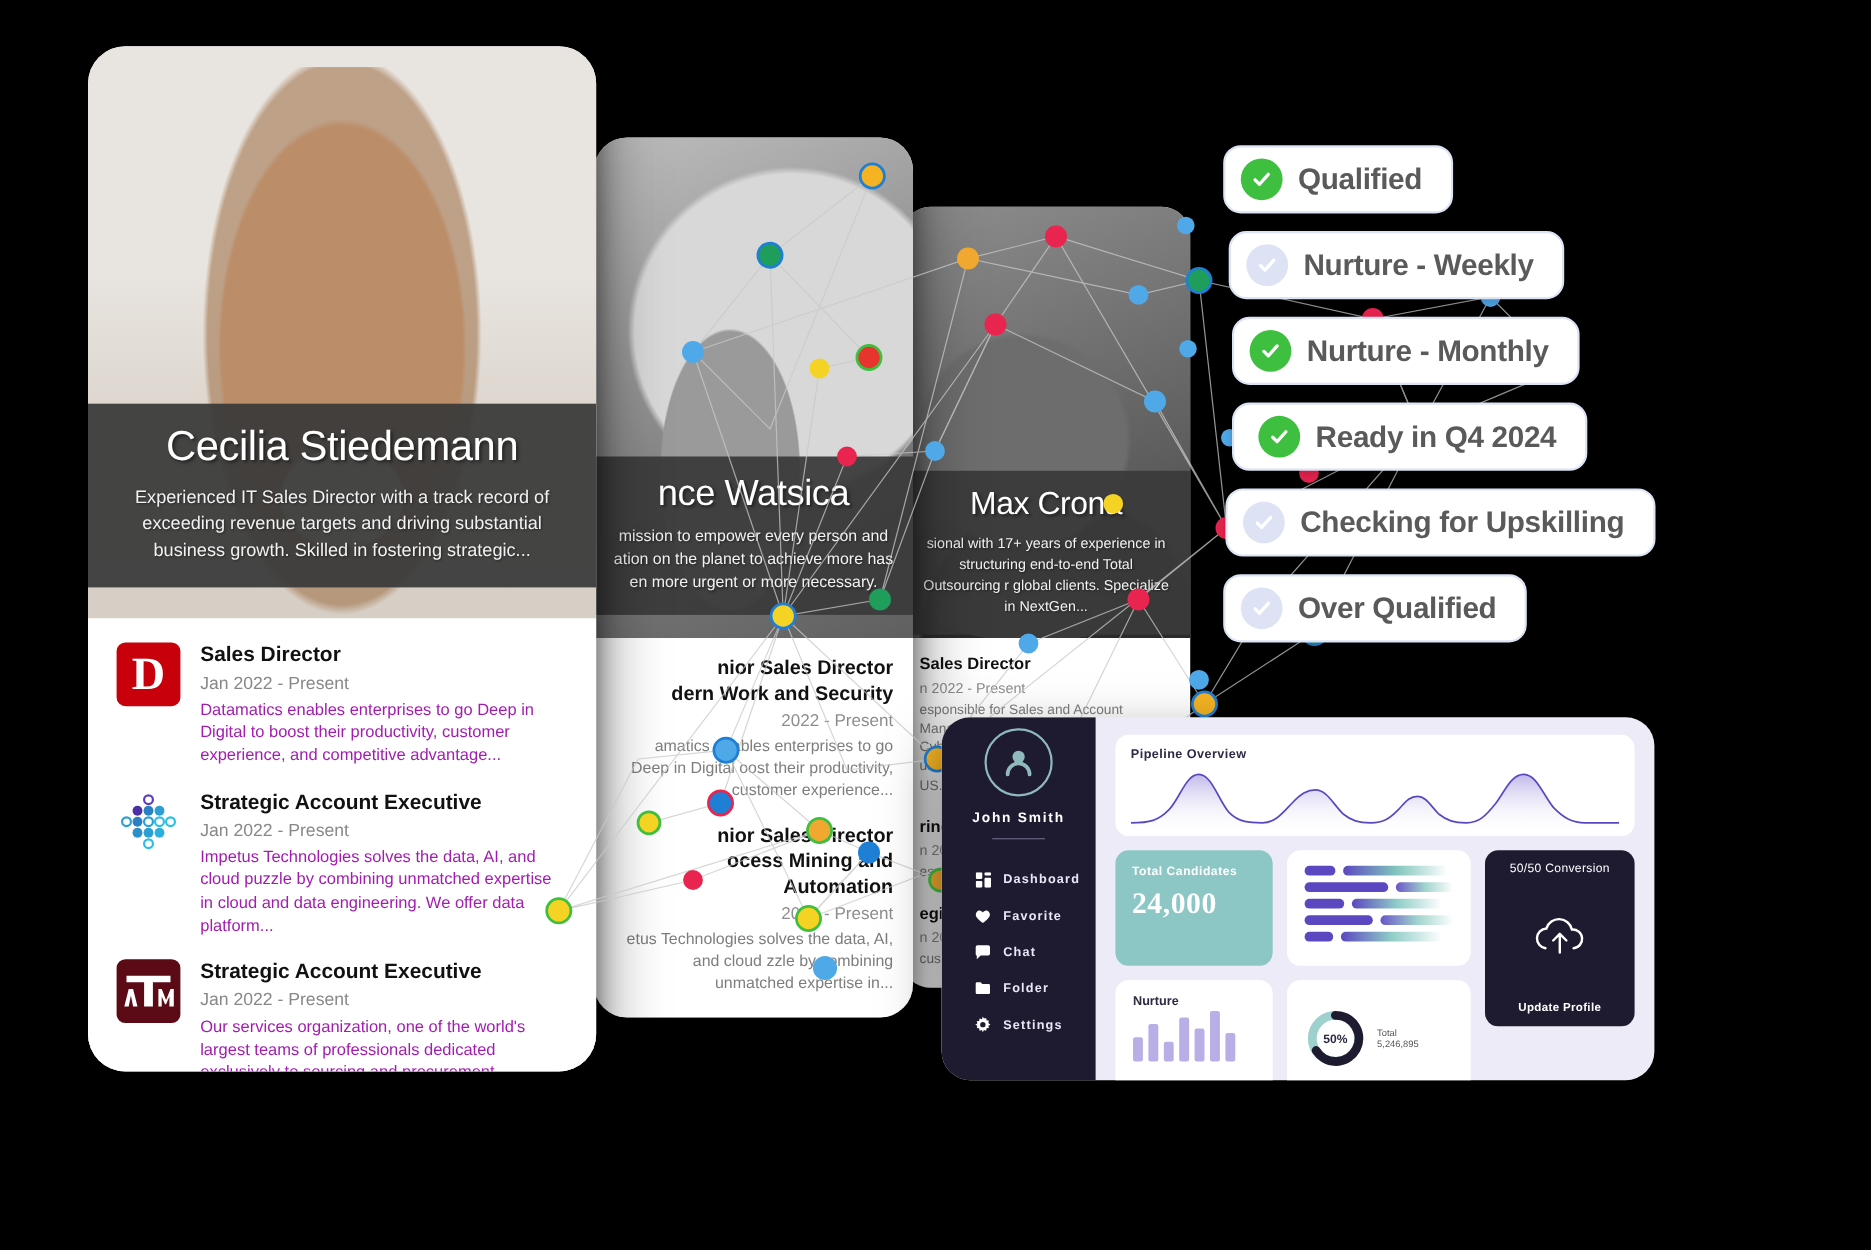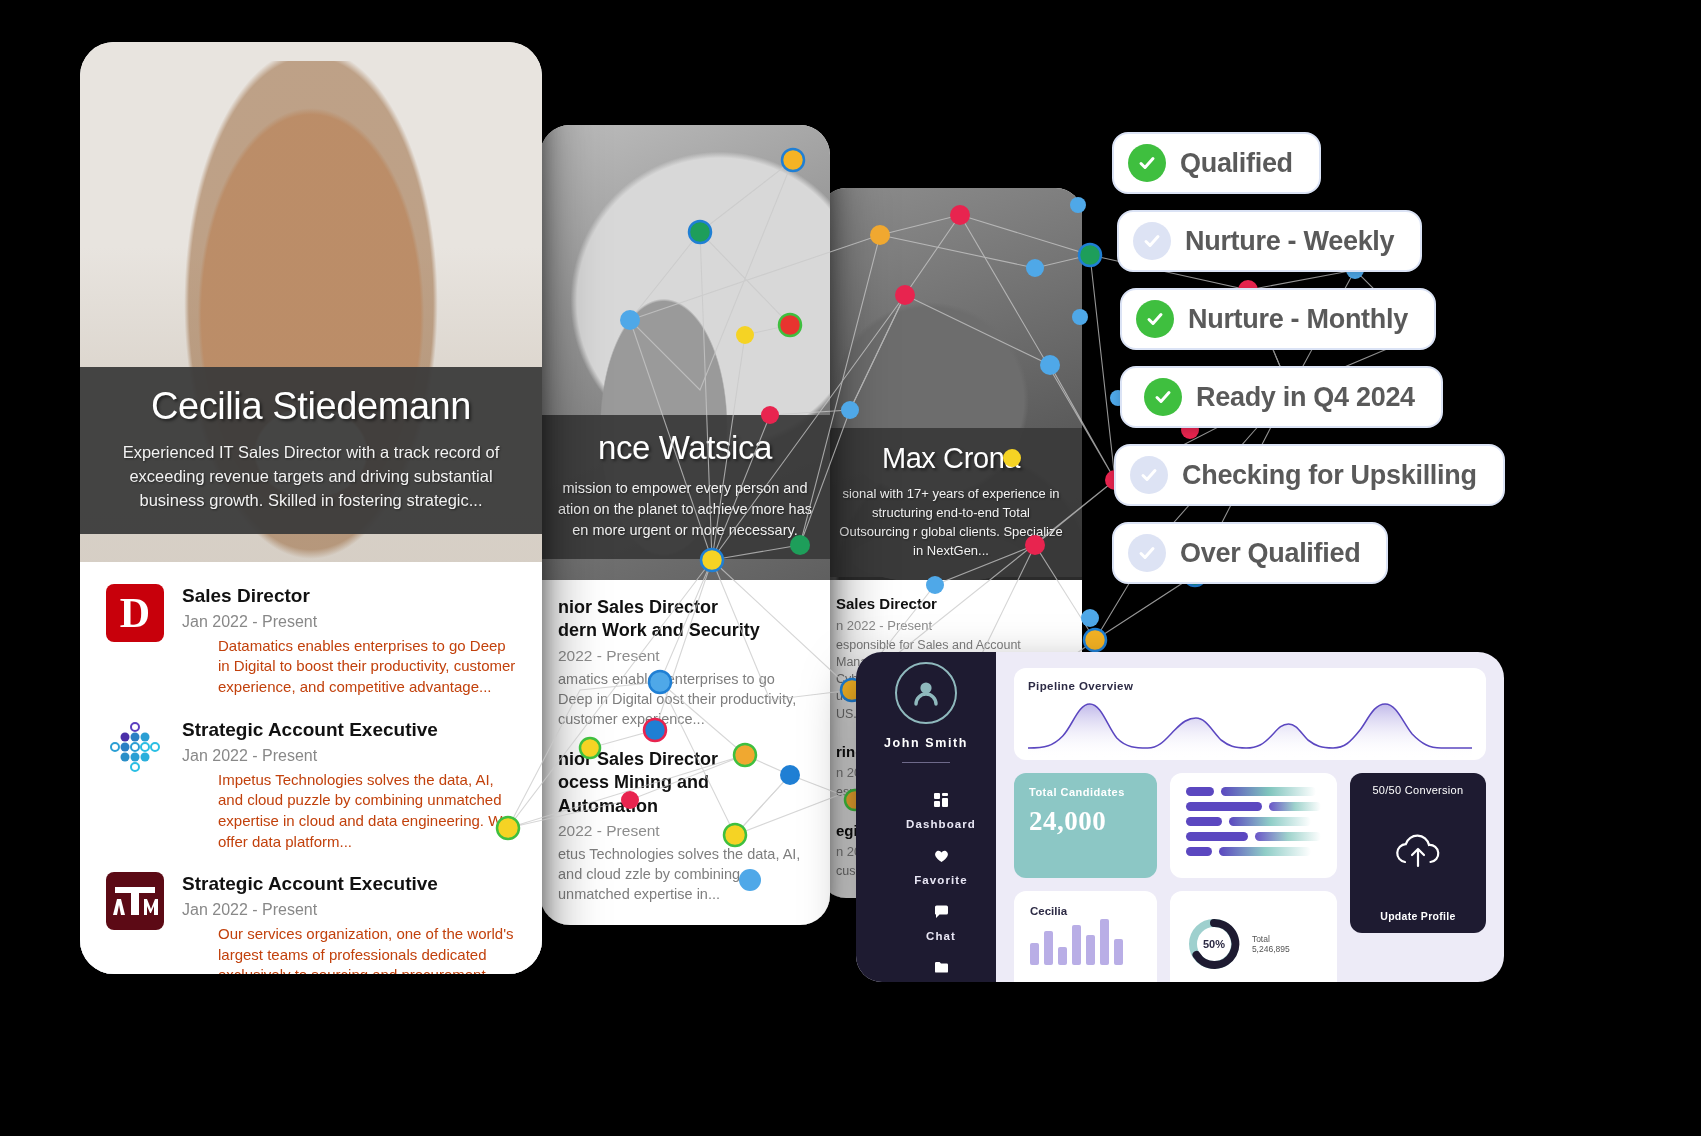--- a/index.html
+++ b/index.html
@@ -25,21 +25,21 @@
   .hdr p { font-size:16.5px; line-height:1.45; margin-top:12px; color:#f2f2f2;
            text-shadow:1px 1px 2px rgba(0,0,0,.45); }
   .body { position:absolute; left:0; right:0; bottom:0; background:#fff; padding:22px 26px 14px; }
 
   .exp { display:flex; gap:18px; margin-bottom:20px; }
   .exp .logo { width:58px; min-width:58px; height:58px; border-radius:8px;
                display:flex; align-items:center; justify-content:center; overflow:hidden; }
   .exp .txt { flex:1; }
   .exp .title { font-size:19px; font-weight:bold; color:#111; line-height:1.25; }
   .exp .date { font-size:16px; color:#888; margin:5px 0 5px; }
-  .exp .desc { font-size:15px; color:#c2410c; line-height:1.38;margin-left:36px; }
+  .exp .desc { font-size:15px; color:#a21caf; line-height:1.38; }
 
   .logo-d { background:#C8000B; color:#fff; font-size:42px; font-weight:bold;
             font-family:"Liberation Serif", serif; }
   .logo-atm { background:#5C0A15; color:#fff; }
 
   
   .row2 .title2 { font-size:18px; font-weight:bold; color:#111; line-height:1.3;}
   .row2 .date2 { font-size:15.5px; color:#8d8d8d; margin:4px 0 4px; }
   .row2 .desc2 { font-size:14.5px; color:#7e7e7e; line-height:1.38; }
   .row2 { margin-bottom:19px; }
@@ -59,21 +59,21 @@
   .pill .lbl { font-size:27px; font-weight:bold; color:#5a5a5a; letter-spacing:-.3px; white-space:nowrap;}
 
   
   .dash { position:absolute; background:#EDEBF7; border-radius:26px; overflow:hidden;
           box-shadow:0 22px 50px rgba(0,0,0,.5); display:flex; }
   .dash .side { width:140px; background:#1E1B31; padding:10px 0 0; text-align:center; }
   .avatar { width:62px; height:62px; margin:0 auto; border:2px solid #8fb9bd; border-radius:50%;
             display:flex; align-items:center; justify-content:center; }
   .uname { color:#fff; font-size:12.5px; font-weight:bold; letter-spacing:1.6px; margin-top:12px;}
   .udiv { width:48px; height:1px; background:#6e6a8a; margin:12px auto 20px; }
-  .nav { display:flex; align-items:center; gap:11px; padding:9px 0 9px 30px;flex-direction:column; }
+  .nav { display:flex; align-items:center; gap:11px; padding:9px 0 9px 30px; }
   .nav span.t { color:#e9e7f5; font-size:11.5px; font-weight:bold; letter-spacing:1.1px; }
   .nav .ico { width:15px; height:15px; display:flex; align-items:center; justify-content:center; color:#fff;}
 
   .dmain { flex:1; padding:16px 18px; }
   .wcard { background:#fff; border-radius:12px; padding:12px 14px 0; height:92px; overflow:hidden; }
   .wcard .wt { font-size:11.5px; font-weight:bold; color:#2c2a44; letter-spacing:.4px;}
   .grid2 { display:grid; grid-template-columns:1.05fr 1fr 1fr; gap:13px; margin-top:13px; }
   .mini { border-radius:12px; height:105px; }
   .teal { background:#8CC7C5; padding:13px 15px; }
   .teal .mt { color:#fff; font-size:11px; font-weight:bold; letter-spacing:.5px;}
@@ -137,21 +137,21 @@
       <div class="img" style="background:
           radial-gradient(circle at 62% 22%, #d8d8d8 0 22%, transparent 23%),
           linear-gradient(155deg,#bdbdbd,#6f6f6f 50%,#343434);"></div>
       <div style="position:absolute;left:12%;top:18%;width:64%;height:44%;
            background:radial-gradient(ellipse at 48% 45%, #9a9a9a 0 46%, transparent 47%);"></div>
     </div>
     <div class="hdr" style="top:290px; padding:14px 18px 18px;">
       <h2 style="font-size:33px;">nce Watsica</h2>
       <p style="font-size:14.5px;margin-top:11px;">mission to empower every person and ation on the planet to achieve more has en more urgent or more necessary.</p>
     </div>
-    <div class="body" style="top:455px; bottom:0; padding:16px 18px; text-align:left;">
+    <div class="body" style="top:455px; bottom:0; padding:16px 18px; text-align:right;">
       <div class="row2">
         <div class="title2">nior Sales Director</div>
         <div class="title2">dern Work and Security</div>
         <div class="date2">2022 - Present</div>
         <div class="desc2">amatics enables enterprises to go Deep in Digital oost their productivity, customer experience...</div>
       </div>
       <div class="row2">
         <div class="title2">nior Sales Director</div>
         <div class="title2">ocess Mining and Automation</div>
         <div class="date2">2022 - Present</div>
@@ -473,21 +473,21 @@
           <div>
             <svg width="52" height="44" viewBox="0 0 52 44">
               <path d="M13 33 a9 9 0 0 1 .8-17.9 A12 12 0 0 1 37 16 a8.5 8.5 0 0 1 1.5 17" fill="none" stroke="#fff" stroke-width="2.2" stroke-linecap="round"></path>
               <path d="M26 37 V20 M20 26 L26 20 L32 26" fill="none" stroke="#fff" stroke-width="2.2" stroke-linecap="round" stroke-linejoin="round"></path>
             </svg>
           </div>
           <div class="db">Update Profile</div>
         </div>
 
         <div class="mini white growth">
-          <div class="gt">Cecilia</div>
+          <div class="gt">Nurture</div>
           <div class="gbars">
             <i style="height:22px"></i>
               <i style="height:34px"></i>
               <i style="height:18px"></i>
             <i style="height:40px"></i>
               <i style="height:30px"></i>
               <i style="height:46px"></i>
             <i style="height:26px"></i>
           </div>
         </div>

